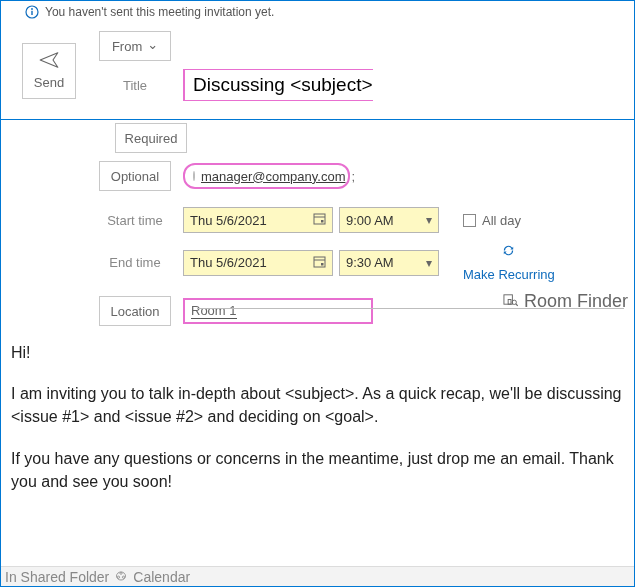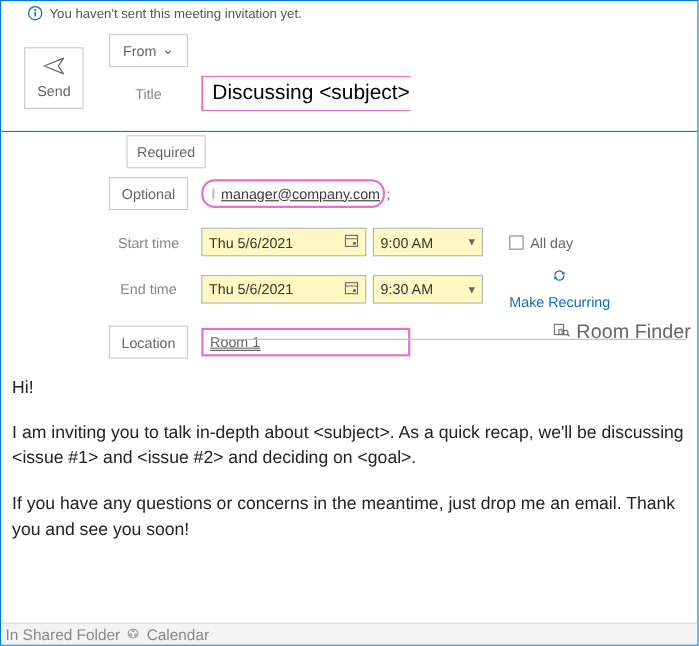--- a/index.html
+++ b/index.html
@@ -102,21 +102,21 @@
     outline: none;
     padding: 4px 8px;
     flex: 1;
     font-family: inherit;
   }
   .hl {
     border: 2px solid #e86fd0;
   }
   .hl-title { width: 190px; height: 32px; display:flex; align-items:center; }
   .hl-optional { width: 167px; height: 26px; display:flex; align-items:center; padding-left:8px; gap:6px;border-radius:12px;}
-  .hl-location { width: 190px; height: 26px; display:flex; align-items:center; padding-left:6px; border-bottom: 2px solid #e86fd0; text-decoration: underline;}
+  .hl-location { width: 190px; height: 26px; display:flex; align-items:center; padding-left:6px; border-bottom: 2px solid #e86fd0;}
   .title-divider {
     position: absolute;
     left: 0; right: 0;
     top: 118px;
     border-top: 1px solid #0078d4;
   }
   .recipient-link {
     color: #3b3b3b;
     text-decoration: underline;
     font-size: 13px;

